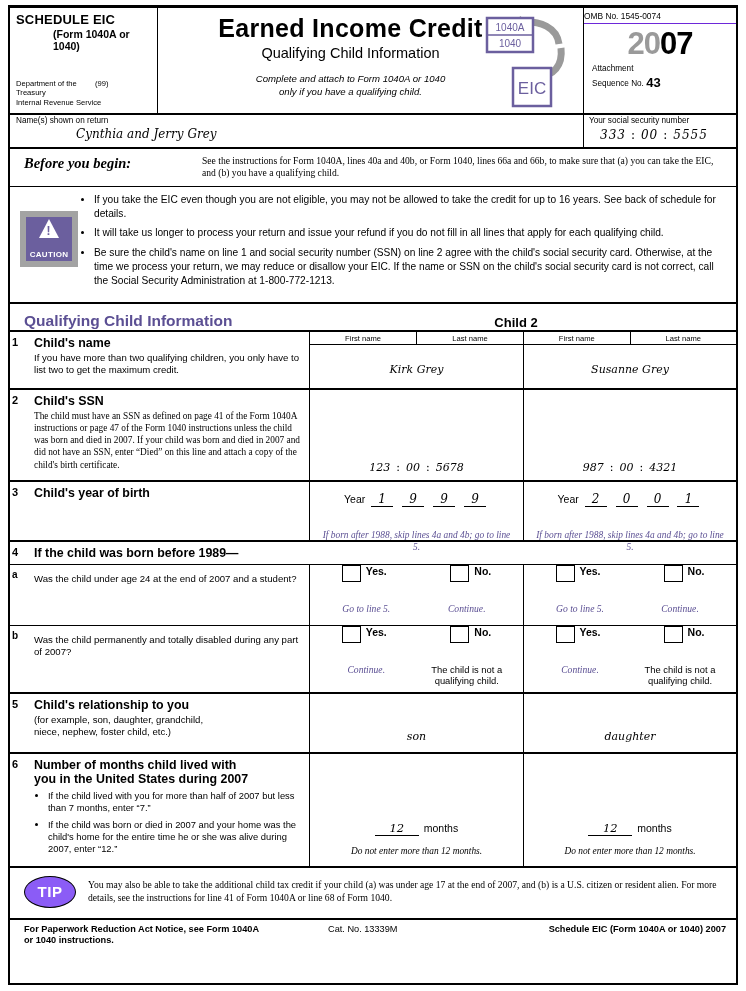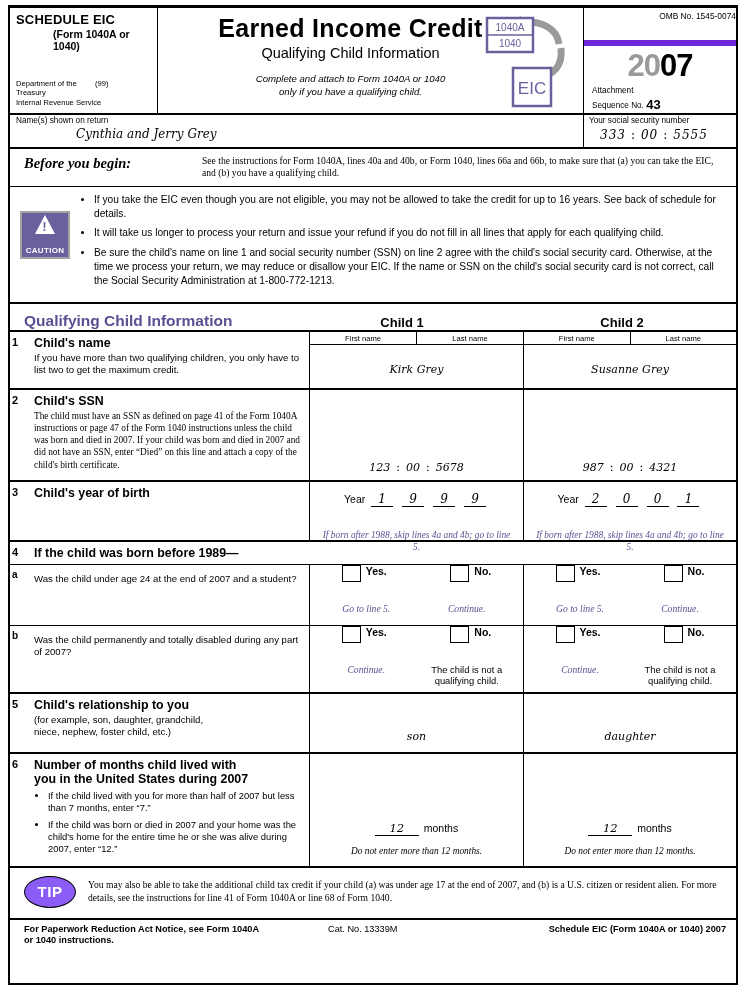--- a/index.html
+++ b/index.html
@@ -14,21 +14,21 @@
   .sch-title{font-size:13px;font-weight:bold;letter-spacing:.2px;}
   .sch-sub{font-size:10.5px;font-weight:bold;margin-top:1px;margin-left:37px;}
   .dept{position:absolute;bottom:6px;left:6px;font-size:7.6px;line-height:1.25;}
   .dept .ninetynine{float:right;}
   .hdr-mid{flex:1;border-right:1px solid #000;box-sizing:border-box;position:relative;padding-top:6px;}
   .eic-title{text-align:center;font-size:25px;font-weight:bold;letter-spacing:.3px;margin-left:-40px;}
   .eic-sub{text-align:center;font-size:14.5px;margin-top:2px;margin-left:-40px;}
   .eic-note{text-align:center;font-size:9.6px;font-style:italic;margin-top:12px;margin-left:-40px;line-height:1.35;}
   .art{position:absolute;right:8px;top:6px;width:96px;height:96px;}
   .hdr-right{width:152px;box-sizing:border-box;position:relative;}
-  .omb{font-size:8.4px;text-align:right;padding:3px 0 19px;border-bottom:6px solid #6d28d9;}
+  .omb{font-size:8.4px;text-align:left;padding:3px 0 2px;border-bottom:1px solid #6d28d9;}
   .year{text-align:center;font-weight:bold;letter-spacing:-1px;margin-top:2px;}
   .year .g{color:#9a9a9a;font-size:31px;}
   .year .b{color:#000;font-size:31px;}
   .attach{font-size:8.2px;padding:2px 4px 0 8px;line-height:1.3;}
   .attach b{font-size:13px;vertical-align:-1px;}
 
   
   .namerow{display:flex;border-bottom:2px solid #000;height:34px;box-sizing:border-box;}
   .namebox{flex:1;border-right:1px solid #000;box-sizing:border-box;padding:1px 0 0 6px;position:relative;}
   .lbl{font-size:8.2px;}
@@ -38,21 +38,21 @@
   .ssn-digits{position:absolute;left:16px;top:13px;font-family:"DejaVu Serif", serif;font-style:italic;font-size:12px;letter-spacing:1px;}
   .ssn-digits i{font-style:normal;padding:0 5px;color:#000;}
 
   
   .before{display:flex;border-bottom:1px solid #000;padding:6px 8px 6px 14px;}
   .before-l{font-size:14.5px;font-style:italic;font-weight:bold;font-family:"Liberation Serif",serif;width:178px;}
   .before-r{font-size:9.6px;font-family:"Liberation Serif",serif;line-height:1.3;flex:1;}
 
   .caution{display:flex;border-bottom:2px solid #000;padding:6px 10px 8px 10px;}
   .caution-ico{width:58px;flex:none;padding-top:18px;}
-  .tri{width:46px;height:44px;background:#6b5f9e;border:2px solid #a3a3a3;color:#fff;position:relative;}
+  .tri{width:46px;height:44px;background:#6b5f9e;border:6px solid #a3a3a3;color:#fff;position:relative;}
   .tri .t{position:absolute;top:2px;left:13px;width:0;height:0;border-left:10px solid transparent;border-right:10px solid transparent;border-bottom:19px solid #fff;}
   .tri .t:after{content:"!";position:absolute;left:-2.5px;top:5px;color:#6b5f9e;font-size:12px;font-weight:bold;}
   .tri .cap{position:absolute;bottom:2px;width:100%;text-align:center;font-size:8px;font-weight:bold;letter-spacing:.3px;}
   .bullets{flex:1;font-size:10.2px;line-height:1.35;}
   .bullets li{margin-bottom:6px;}
   .bullets ul{margin:0;padding-left:16px;}
 
   
   .qc-head{display:flex;align-items:flex-end;border-bottom:2px solid #000;height:26px;}
   .qc-title{color:#5b4f93;font-size:15.5px;font-weight:bold;padding-left:14px;width:286px;box-sizing:border-box;}
@@ -190,21 +190,20 @@
         <ul>
           <li>If you take the EIC even though you are not eligible, you may not be allowed to take the credit for up to 16 years. See back of schedule for details.</li>
           <li>It will take us longer to process your return and issue your refund if you do not fill in all lines that apply for each qualifying child.</li>
           <li>Be sure the child's name on line 1 and social security number (SSN) on line 2 agree with the child's social security card. Otherwise, at the time we process your return, we may reduce or disallow your EIC. If the name or SSN on the child's social security card is not correct, call the Social Security Administration at 1-800-772-1213.</li>
         </ul>
       </div>
     </div>
 
     <div class="qc-head">
       <div class="qc-title">Qualifying Child Information</div>
-      <div class="qc-c">Child 1</div>
       <div class="qc-c2">Child 2</div>
     </div>
 
     <div class="row" style="height:56px;">
       <div class="c-left">
         <div class="num">1</div>
         <div class="qtitle">Child's name</div>
         <div class="qtext sans">If you have more than two qualifying children, you only have to list two to get the maximum credit.</div>
       </div>
       <div class="c-ch">

